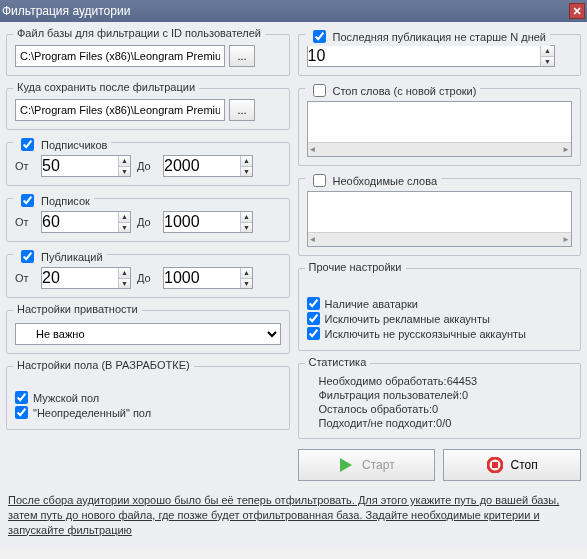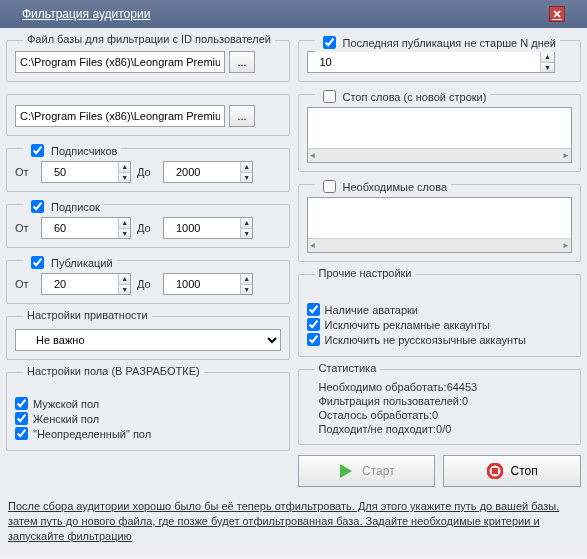--- a/index.html
+++ b/index.html
@@ -7,28 +7,27 @@
     margin: 0;
     font-family: Tahoma, Arial, sans-serif;
     font-size: 11px;
     background: #f0f0f0;
     color: #333;
     width: 587px;
   }
   .titlebar {
     background: linear-gradient(#6a7a9a, #576a8c);
     color: #fff;
-    height: 28px;
+    height: 22px;
     line-height: 22px;
-    padding: 0 22px;
+    padding: 0 2px;
     display: flex;
     justify-content: space-between;
     align-items: center;
     font-size: 12px;
-    text-decoration: underline;
   }
   .titlebar .close {
     width: 16px; height: 16px;
     background: #c14646;
     border: 1px solid #8a2a2a;
     display: flex; align-items: center; justify-content: center;
     cursor: pointer;
     font-weight: bold;
     font-size: 11px;
     line-height: 1;
@@ -43,21 +42,21 @@
   .group {
     border: 1px solid #c0c6d0;
     border-radius: 2px;
     padding: 6px 8px 8px 8px;
     position: relative;
     margin-top: 6px;
   }
   .group-title {
     position: absolute;
     top: -8px;
-    left: 16px;
+    left: 6px;
     background: #eceef1;
     padding: 0 4px;
     white-space: nowrap;
   }
   .group-title.check {
     display: flex; align-items: center; gap: 4px;
   }
   input[type="text"].path {
     width: 210px;
     height: 22px;
@@ -80,21 +79,21 @@
   .rangebox label { width: 20px; }
   .spin {
     display: flex;
     border: 1px solid #9aa1ad;
     height: 22px;
     background: #fff;
     width: 90px;
   }
   .spin input {
     border: none; outline: none; width: 100%;
-    padding: 2px 12px; font-family: inherit; font-size: 11px;
+    padding: 2px 0; font-family: inherit; font-size: 16px;
   }
   .spin .arrows {
     width: 14px; display: flex; flex-direction: column;
     border-left: 1px solid #c0c6d0;
   }
   .spin .arrows div {
     flex:1; display:flex;align-items:center;justify-content:center;
     font-size: 7px; cursor: pointer; background: linear-gradient(#fdfdfd,#e6e6e6);
     line-height: 1;
   }
@@ -164,20 +163,21 @@
 
     <div class="group">
       <div class="group-title">Файл базы для фильтрации с ID пользователей</div>
       <div class="row">
         <input type="text" class="path" value="C:\Program Files (x86)\Leongram Premium\har" style="">
         <button class="browse">...</button>
       </div>
     </div>
 
     <div class="group">
+      <div class="group-title">Куда сохранить после фильтрации</div>
       <div class="row">
         <input type="text" class="path" value="C:\Program Files (x86)\Leongram Premium\har" style="">
         <button class="browse">...</button>
       </div>
     </div>
 
     <div class="group">
       <div class="group-title check">
         <input type="checkbox" checked="" style="">
         <span>Подписчиков</span>
@@ -257,24 +257,20 @@
       <select class="combo">
         <option>Не важно</option>
       </select>
     </div>
 
     <div class="group">
       <div class="group-title">Настройки пола (В РАЗРАБОТКЕ)</div>
       <div class="chk-line" style="margin-top:18px;">
         <input type="checkbox" checked="" style="">
         <span>Мужской пол</span>
-      </div>
-      <div class="chk-line">
-        <input type="checkbox" checked="" style="">
-        <span>Женский пол</span>
       </div>
       <div class="chk-line">
         <input type="checkbox" checked="" style="">
         <span>"Неопределенный" пол</span>
       </div>
     </div>
 
   </div>
 
   <div class="col">

